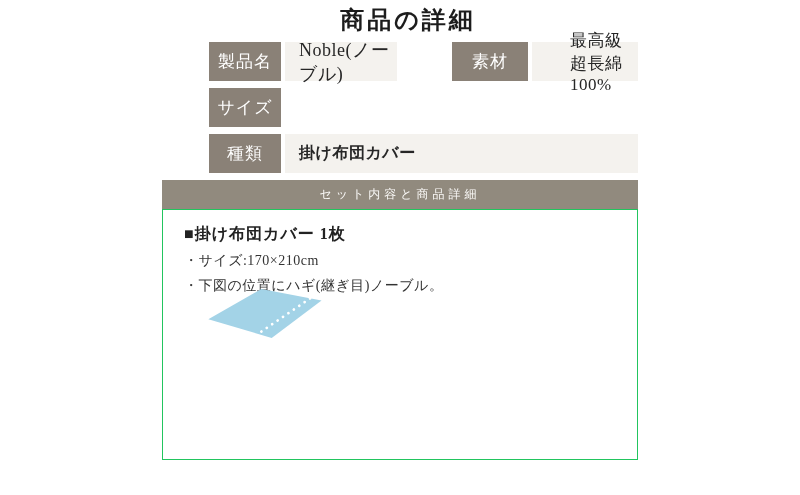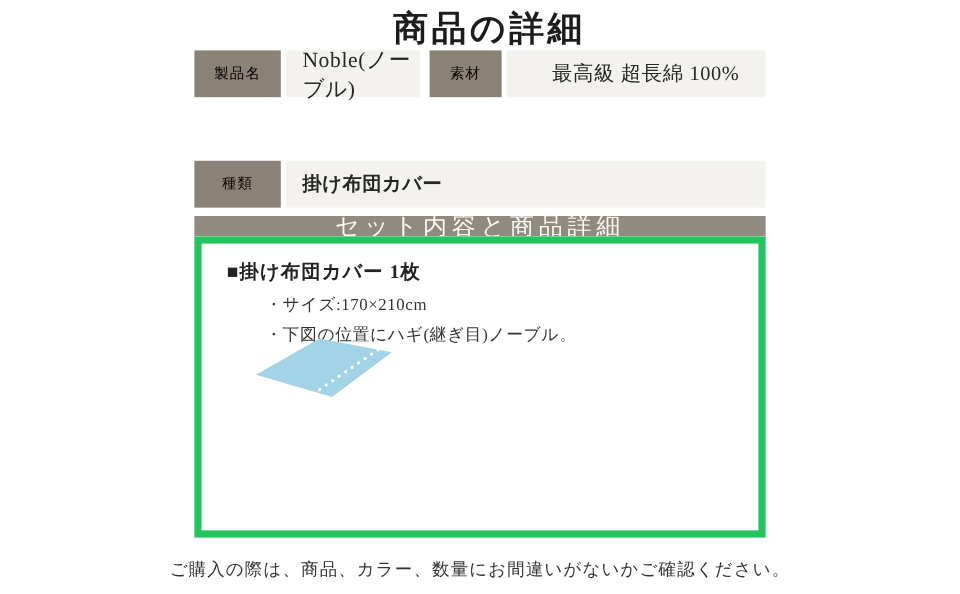--- a/index.html
+++ b/index.html
@@ -7,59 +7,59 @@
     width: 800px; height: 495px;
     background: #ffffff;
     font-family: "Liberation Serif", "DejaVu Serif", serif;
     overflow: hidden;
   }
   .page { position: relative; width: 800px; height: 495px; background:#fff; }
 
   .page-title {
     position: absolute; top: 4px; left: 0; width: 800px;
     text-align: center;
-    font-size: 29px; font-weight: 700; letter-spacing: 3px;
+    font-size: 24px; font-weight: 700; letter-spacing: 3px;
     color: #1c1c1c;
     padding-left: 16px;
   }
 
   .container { position: absolute; left: 162px; top: 42px; width: 476px; }
 
   .spec-row { display: flex; height: 39px; margin-bottom: 7px; }
   .spec-label {
-    width: 72px; background: #8a8177; color: #000000;
+    width: 72px; background: #8a8177; color: #ffffff;
     display: flex; align-items: center; justify-content: center;
-    font-size: 12px; letter-spacing: 1px; flex: 0 0 auto;
+    font-size: 17px; letter-spacing: 1px; flex: 0 0 auto; margin-left: 47px;
   }
-  .spec-label.wide { width: 60px; }
+  .spec-label.wide { width: 76px; }
   .gap4 { width: 4px; flex: 0 0 auto; }
   .gap8 { width: 8px; flex: 0 0 auto; }
   .spec-value {
     background: #f4f2ee; color: #262626;
     display: flex; align-items: center;
     padding-left: 14px; font-size: 17px; letter-spacing: 0.5px;
   }
   .v-noble { width: 112px; flex: 0 0 auto; font-size: 18px; }
   .v-material { flex: 1 1 auto; padding-left: 38px; }
   .v-full { flex: 1 1 auto; }
   .v-strong { font-weight: 700; font-size: 16px; }
 
   .section-header {
-    height: 17px; background: #918a7e; color: #fbfaf8;
+    height: 29px; background: #918a7e; color: #fbfaf8;
     display: flex; align-items: center; justify-content: center;
-    font-size: 20px; letter-spacing: 4px;
+    font-size: 12px; letter-spacing: 4px;
   }
 
   .detail-box {
     position: relative; width: 476px; height: 251px;
-    background: #ffffff; border: 6px solid #22c55e;
+    background: #ffffff; border: 1px solid #22c55e;
     padding: 14px 20px 0 21px;
   }
   .item-heading { font-size: 16px; font-weight: 700; color: #222; letter-spacing: 1px; }
-  .bullet { font-size: 14px; color: #333; margin-top: 7px; letter-spacing: 0.5px; margin-left: 32px; }
+  .bullet { font-size: 14px; color: #333; margin-top: 7px; letter-spacing: 0.5px; }
 
   .diagram { position: absolute; left: 36px; top: 74px; width: 135px; height: 60px; }
 
   .footer-note {
     position: absolute; top: 465px; left: 0; width: 800px;
     text-align: center; font-size: 14.5px; color: #333; letter-spacing: 1px;
   }
 </style>
 </head>
 <body>
@@ -74,20 +74,21 @@
       <div class="spec-label">製品名</div>
       <div class="gap4"></div>
       <div class="spec-value v-noble">Noble(ノーブル)</div>
       <div class="gap8"></div>
       <div class="spec-label wide">素材</div>
       <div class="gap4"></div>
       <div class="spec-value v-material">最高級 超長綿 100%</div>
     </div>
 
     <div class="spec-row">
+      <div class="spec-label">サイズ</div>
       <div class="gap4"></div>
     </div>
 
     <div class="spec-row">
       <div class="spec-label">種類</div>
       <div class="gap4"></div>
       <div class="spec-value v-full v-strong">掛け布団カバー</div>
     </div>
 
     <div class="section-header">セット内容と商品詳細</div>
@@ -98,15 +99,14 @@
       <div class="bullet">・下図の位置にハギ(継ぎ目)ノーブル。</div>
 
       <svg class="diagram" viewBox="0 0 130 56" xmlns="http://www.w3.org/2000/svg">
         <polygon points="60,4 118,15 70,51 9,33" fill="#a3d3e7"></polygon>
         <line x1="107" y1="13" x2="57" y2="47" stroke="#ffffff" stroke-width="2.6" stroke-dasharray="0.1 6.2" stroke-linecap="round"></line>
       </svg>
     </div>
 
   </div>
 
-  <div class="footer-note">ご購入の際は、商品、カラー、数量にお間違いがないかご確認ください。</div>
 
 </div>
 
 </body></html>

